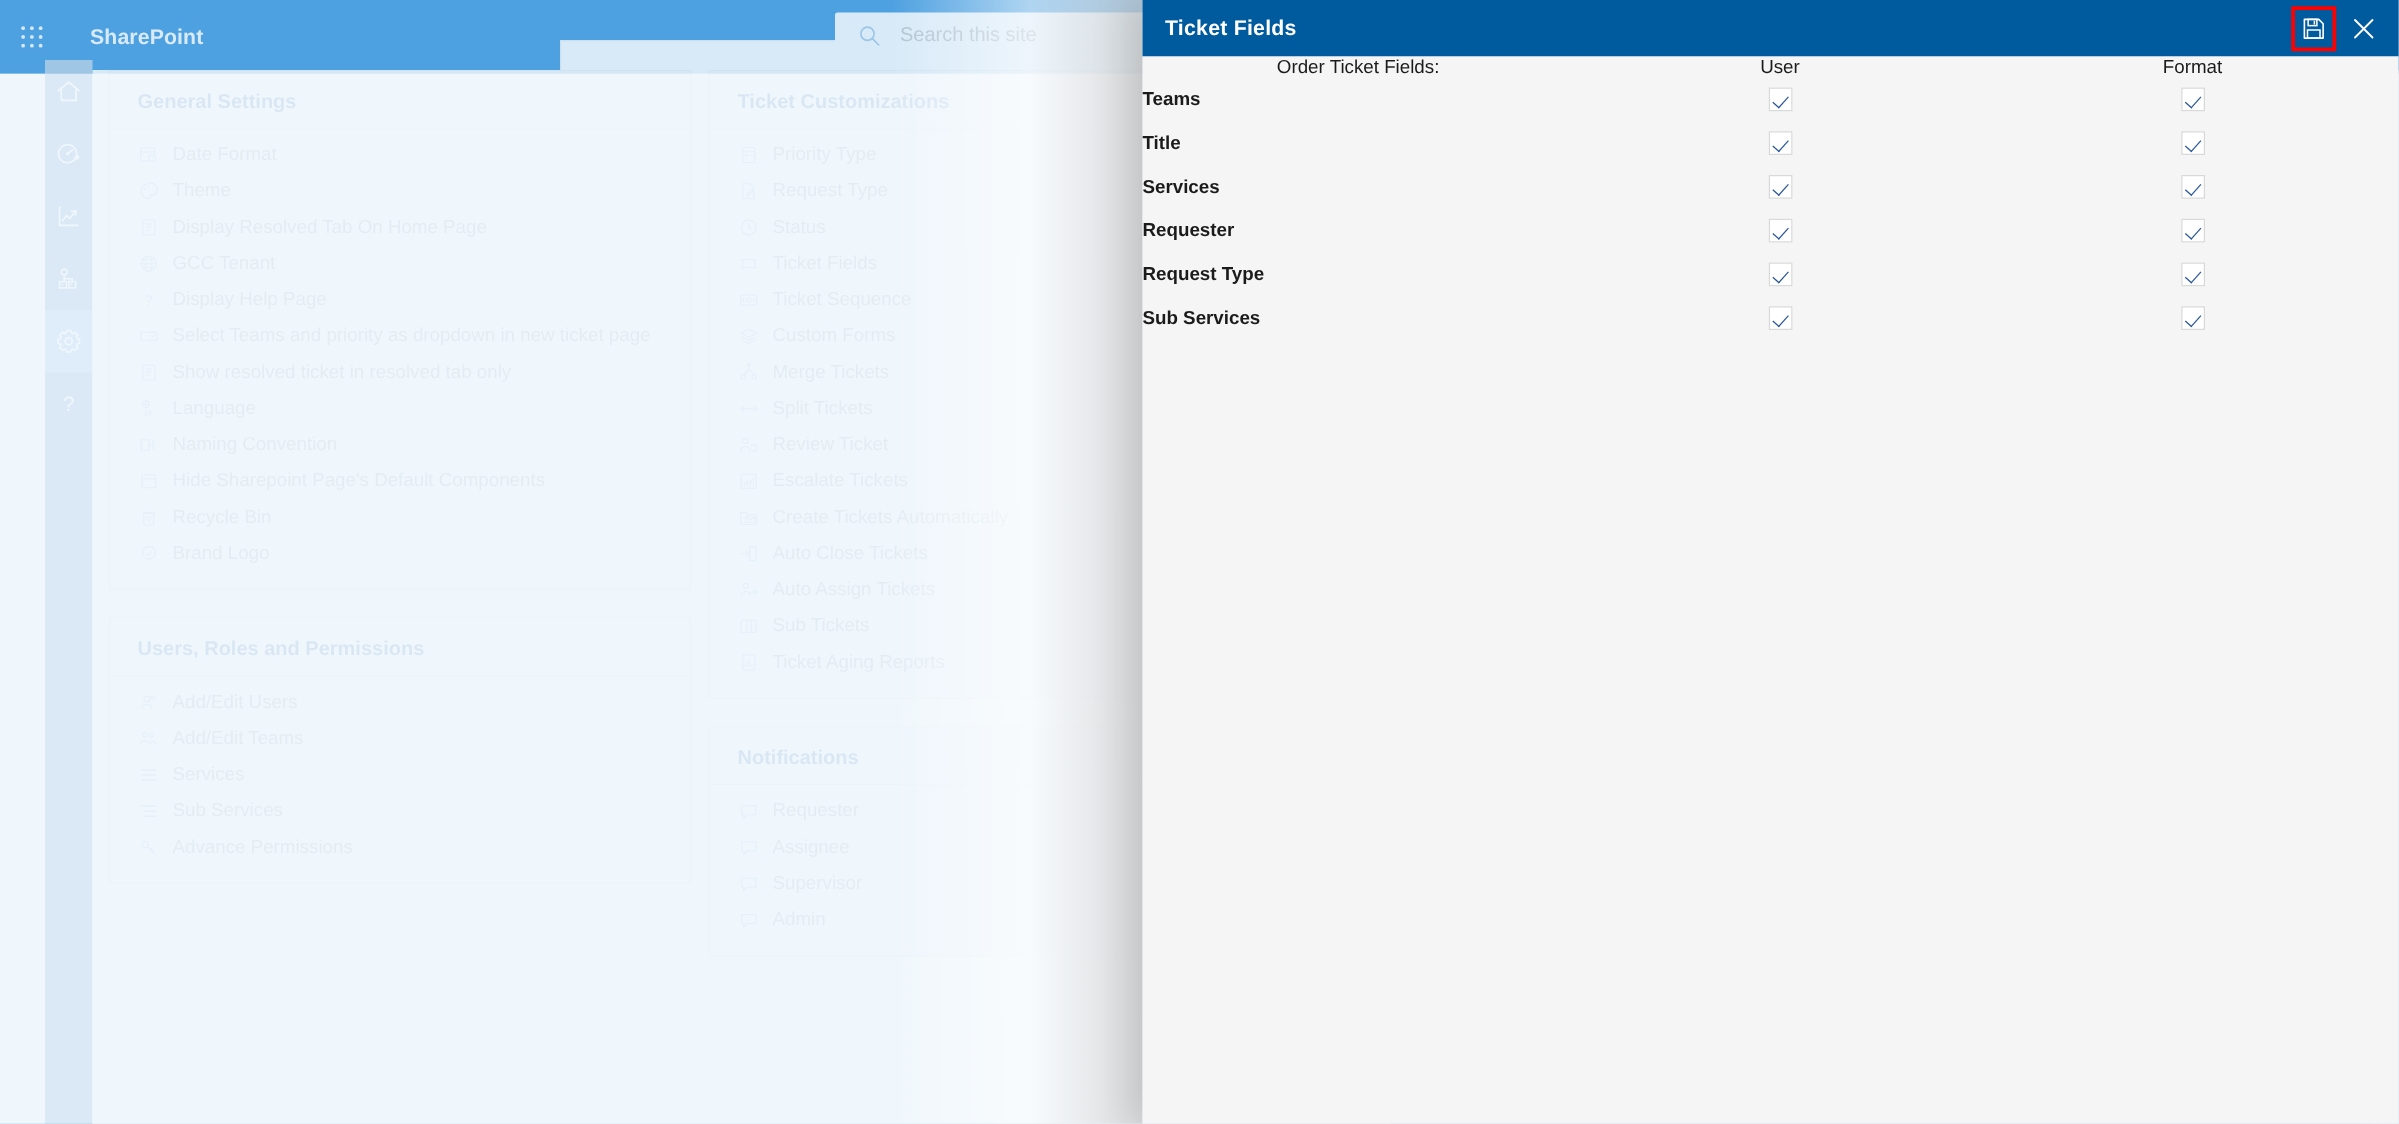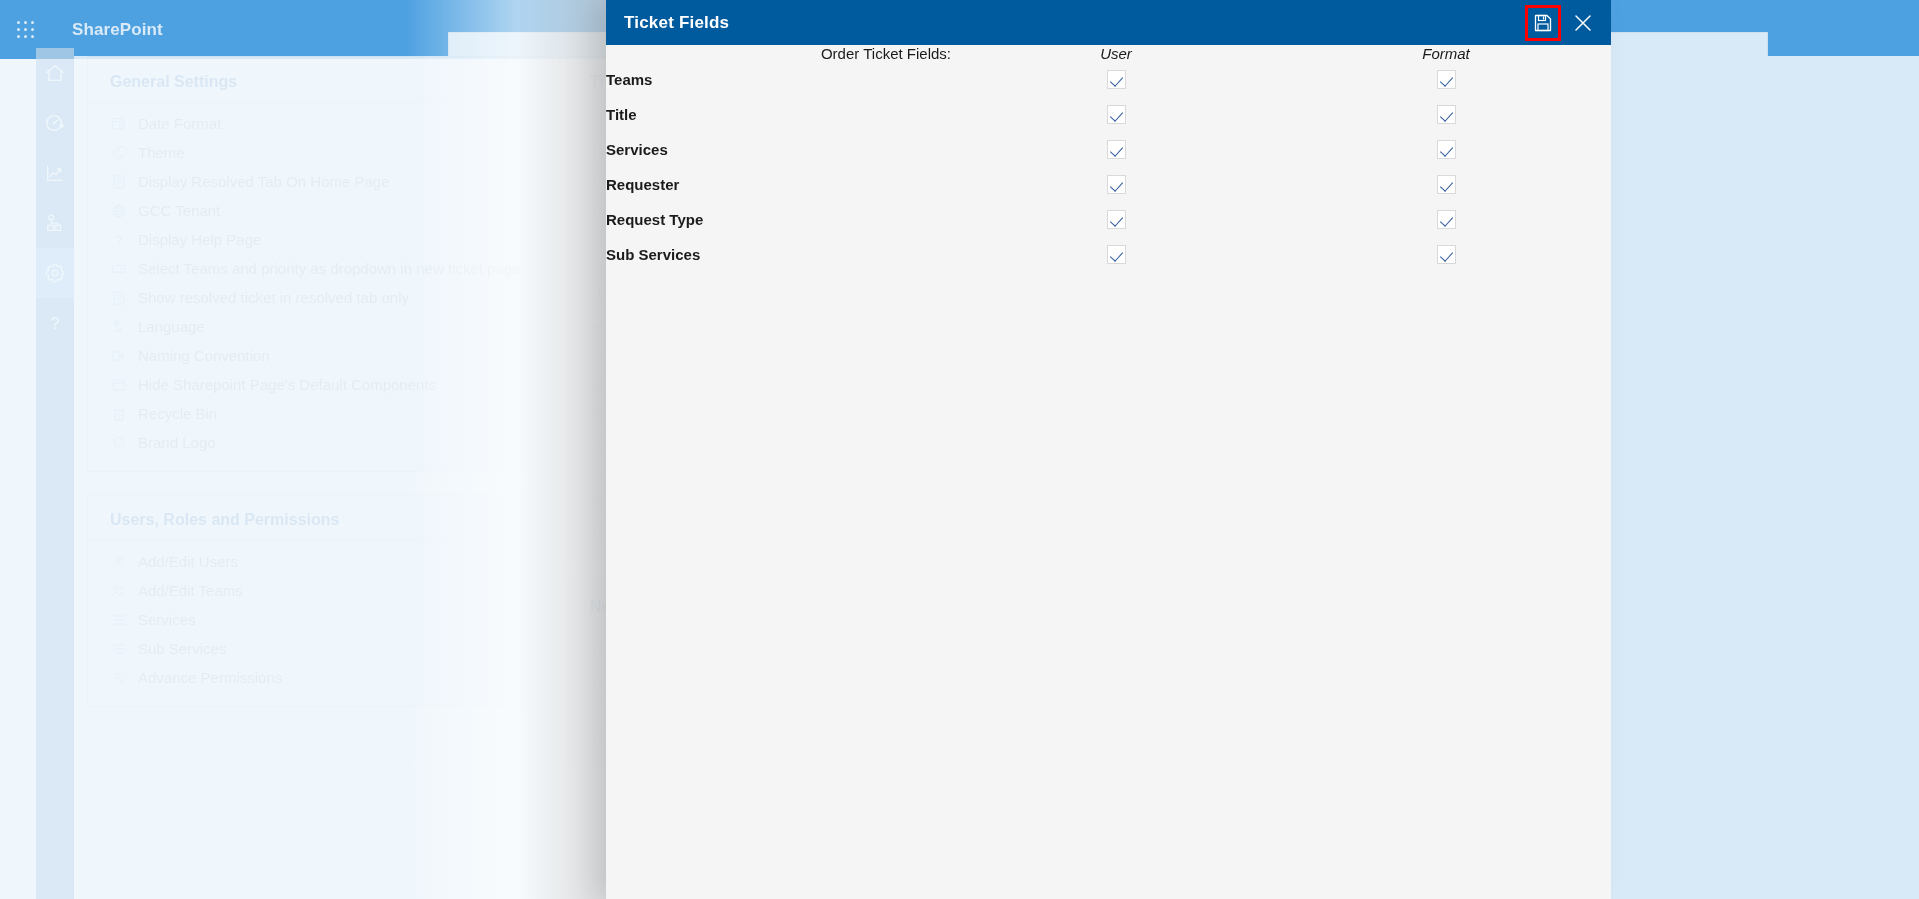--- a/index.html
+++ b/index.html
@@ -5,21 +5,21 @@
 <style>
   * { box-sizing: border-box; }
   html, body {
     margin: 0; padding: 0;
     width: 1919px; height: 899px;
     overflow: hidden;
     font-family: "Liberation Sans", sans-serif;
     background: #ffffff;
   }
 
-  #app { position: relative; width: 1611px; height: 899px; background:#0ea5e9; }
+  #app { position: relative; width: 1919px; height: 899px; background:#0ea5e9; }
 
   
   .bg-app {
     position: absolute; left:0; top:0; width:1919px; height:899px;
     background: #ffffff;
   }
 
   
   .suitebar {
     position: absolute; left:0; top:0; width:1919px; height:59px;
@@ -173,23 +173,23 @@
   }
   .fields-table th, .fields-table td {
     padding: 0;
   }
   .col-name  { width: 345px; }
   .col-user  { width: 330px; }
   .col-mem   { width: 330px; }
 
   .hdr-cell {
     font-size: 15px; color:#1b1b1b; font-weight: 400;
-    text-align: right; padding: 22px 0 10px 0;
-  }
-  .hdr-cell.ctr { text-align: center; font-style: italic; }
+    text-align: center; padding: 22px 0 10px 0;
+  }
+  .hdr-cell.ctr { text-align: center; }
 
   .name-cell {
     font-size: 15px; color:#1b1b1b; font-weight: 700;
     height: 35px; vertical-align: middle; margin-left: 25px;
   }
   .cbx-cell { text-align: center; height: 35px; vertical-align: middle; }
 
   .cbx {
     display:inline-block;
     width: 19px; height: 19px;

